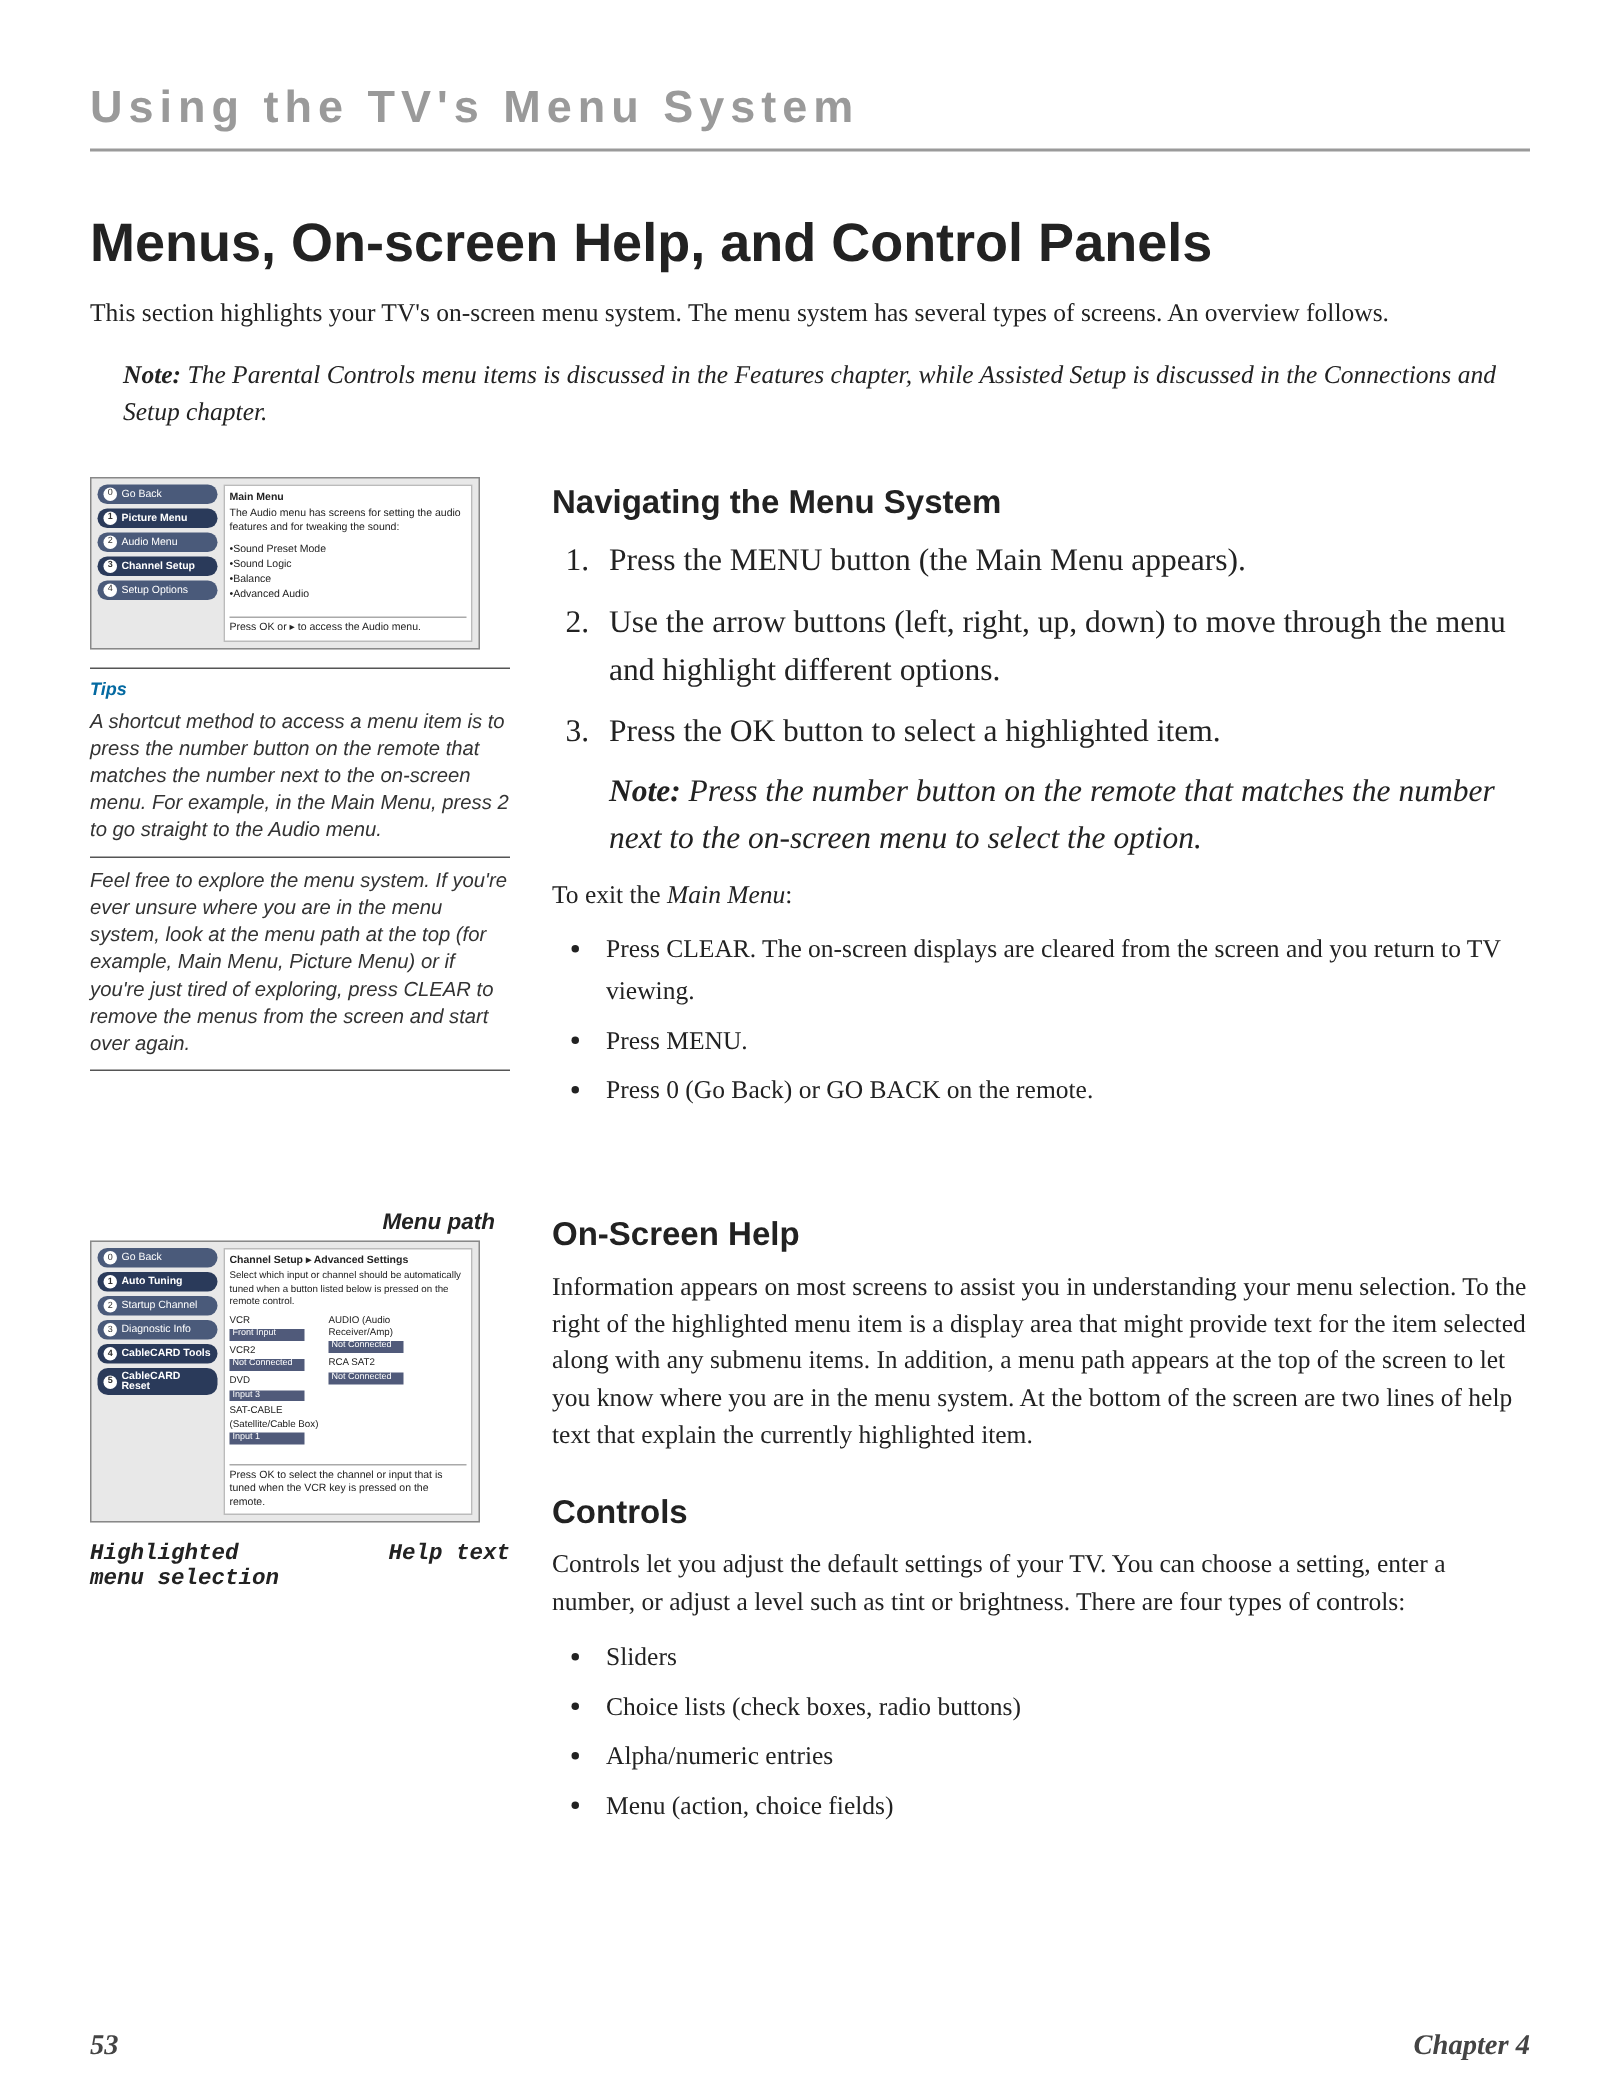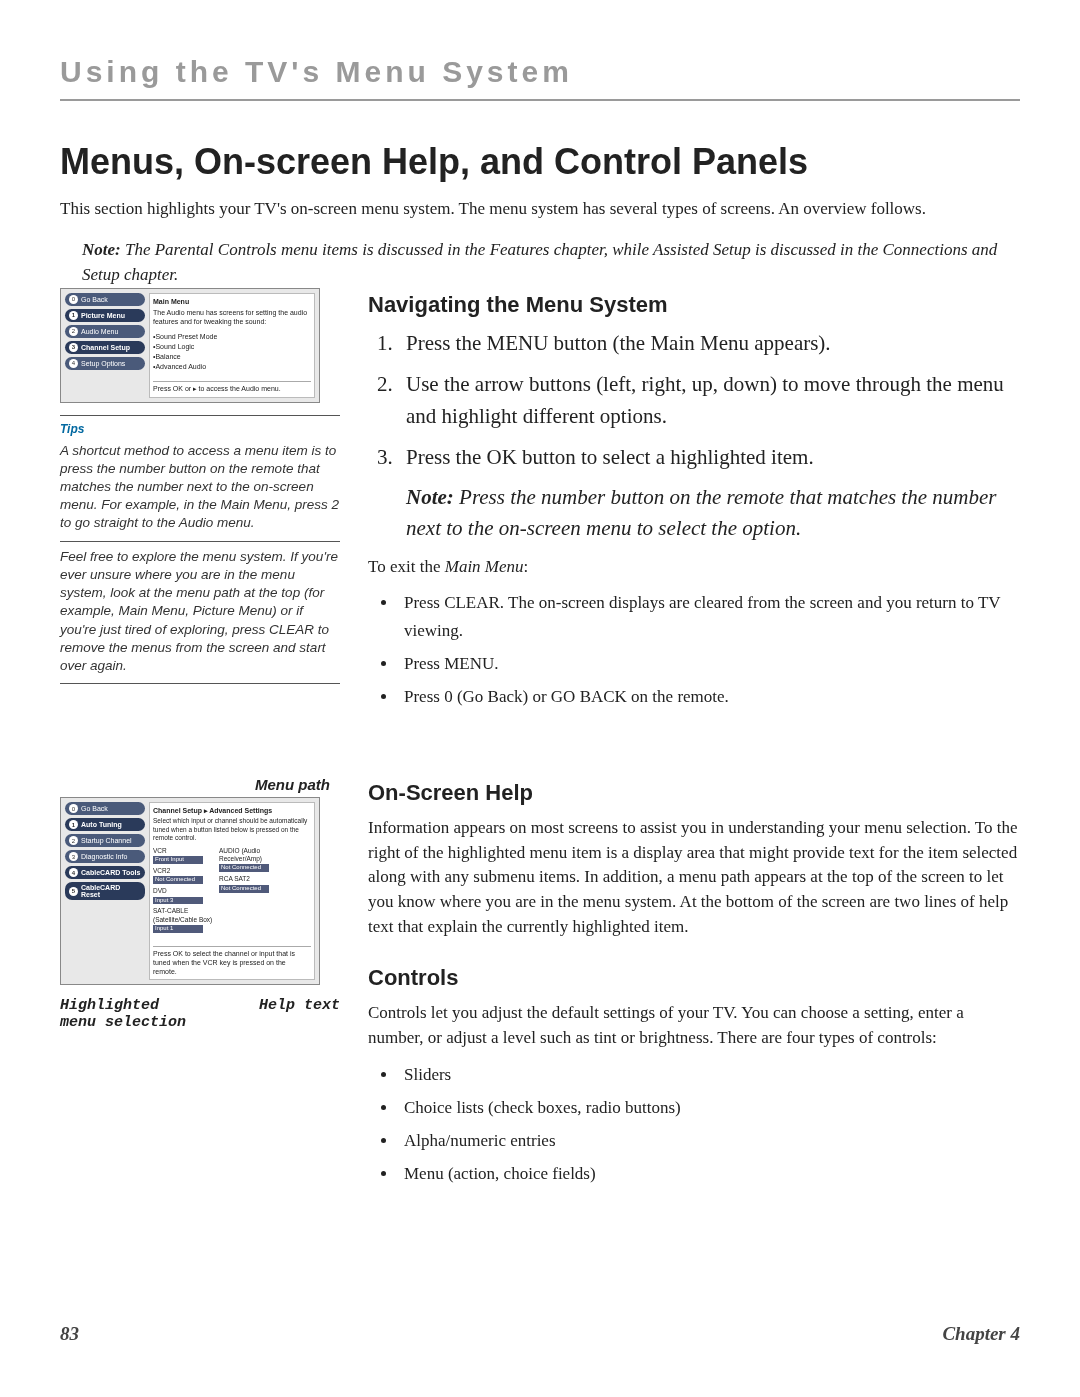--- a/index.html
+++ b/index.html
@@ -28,20 +28,21 @@
     font-size: 36px;
     color: #222;
     margin-bottom: 14px;
   }
   .intro { font-size: 17px; line-height: 1.4; margin-bottom: 16px; }
   .note-block {
     font-style: italic;
     font-size: 17px;
     line-height: 1.5;
     margin-left: 22px;
+    margin-bottom: 30px;
   }
   .note-block .note-label { font-weight: bold; font-style: italic; }
 
   .columns { display: flex; gap: 28px; }
   .left-col { width: 280px; flex-shrink: 0; }
   .right-col { flex: 1; }
 
   
   .tv-screen {
     border: 1px solid #888;
@@ -275,15 +276,15 @@
     <ul class="bullets">
       <li>Sliders</li>
       <li>Choice lists (check boxes, radio buttons)</li>
       <li>Alpha/numeric entries</li>
       <li>Menu (action, choice fields)</li>
     </ul>
   </div>
 </div>
 
 <div class="footer">
-  <span>83</span>
+  <span>53</span>
   <span>Chapter 4</span>
 </div>
 
 </body></html>

